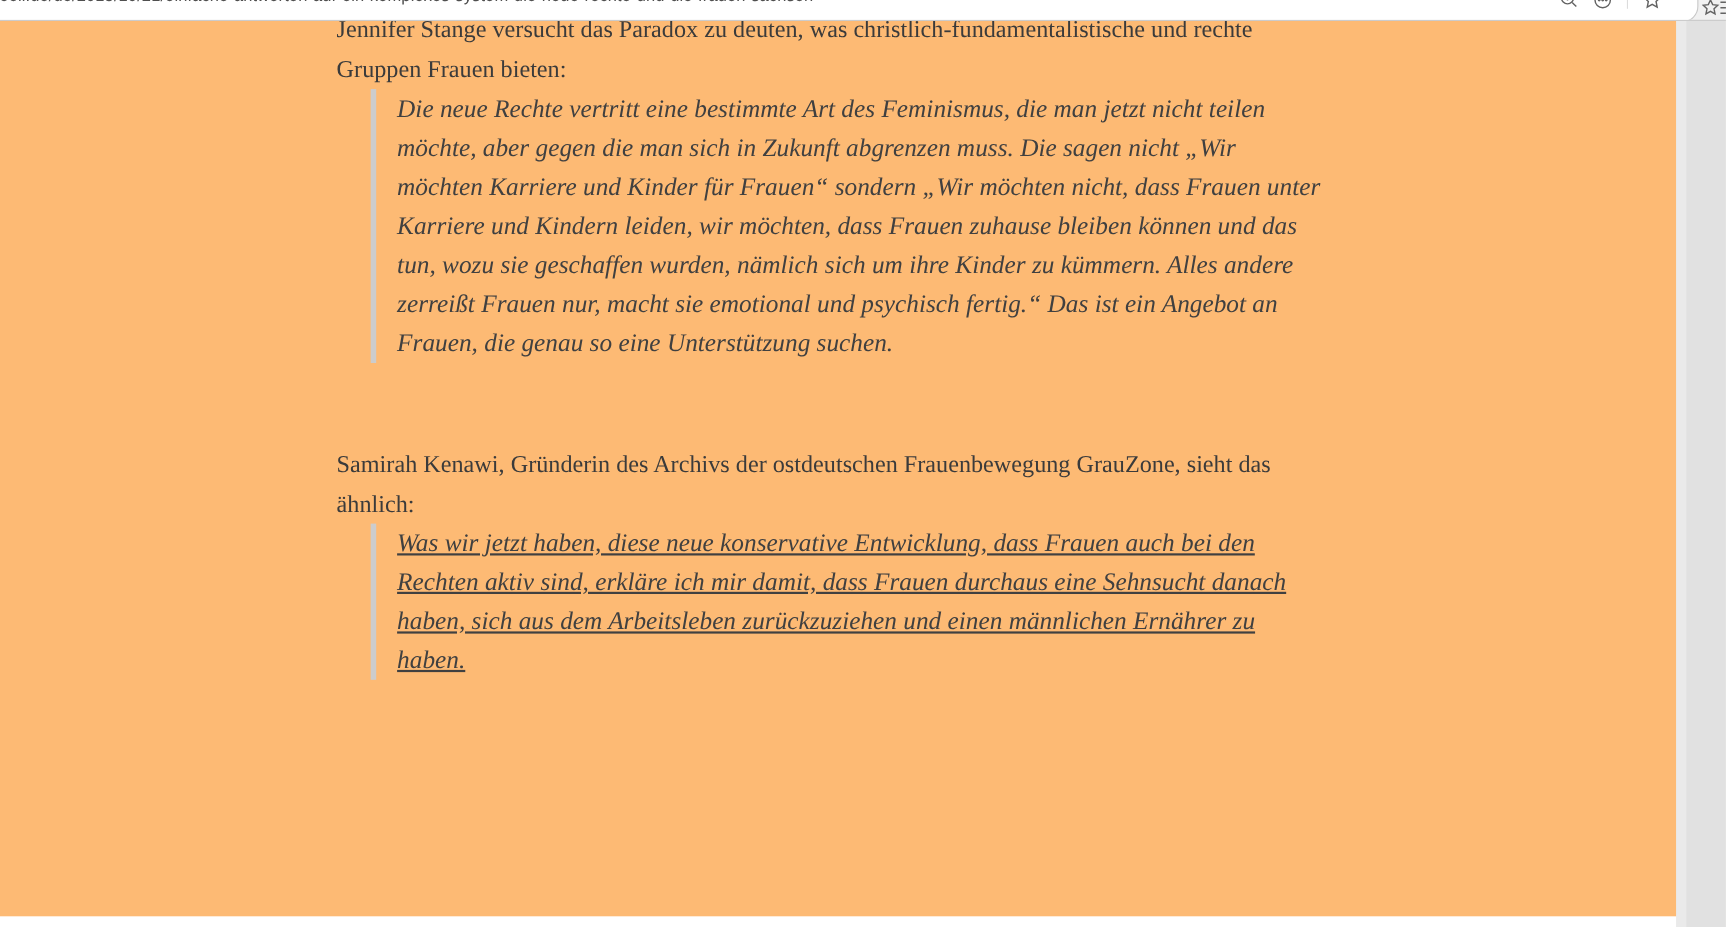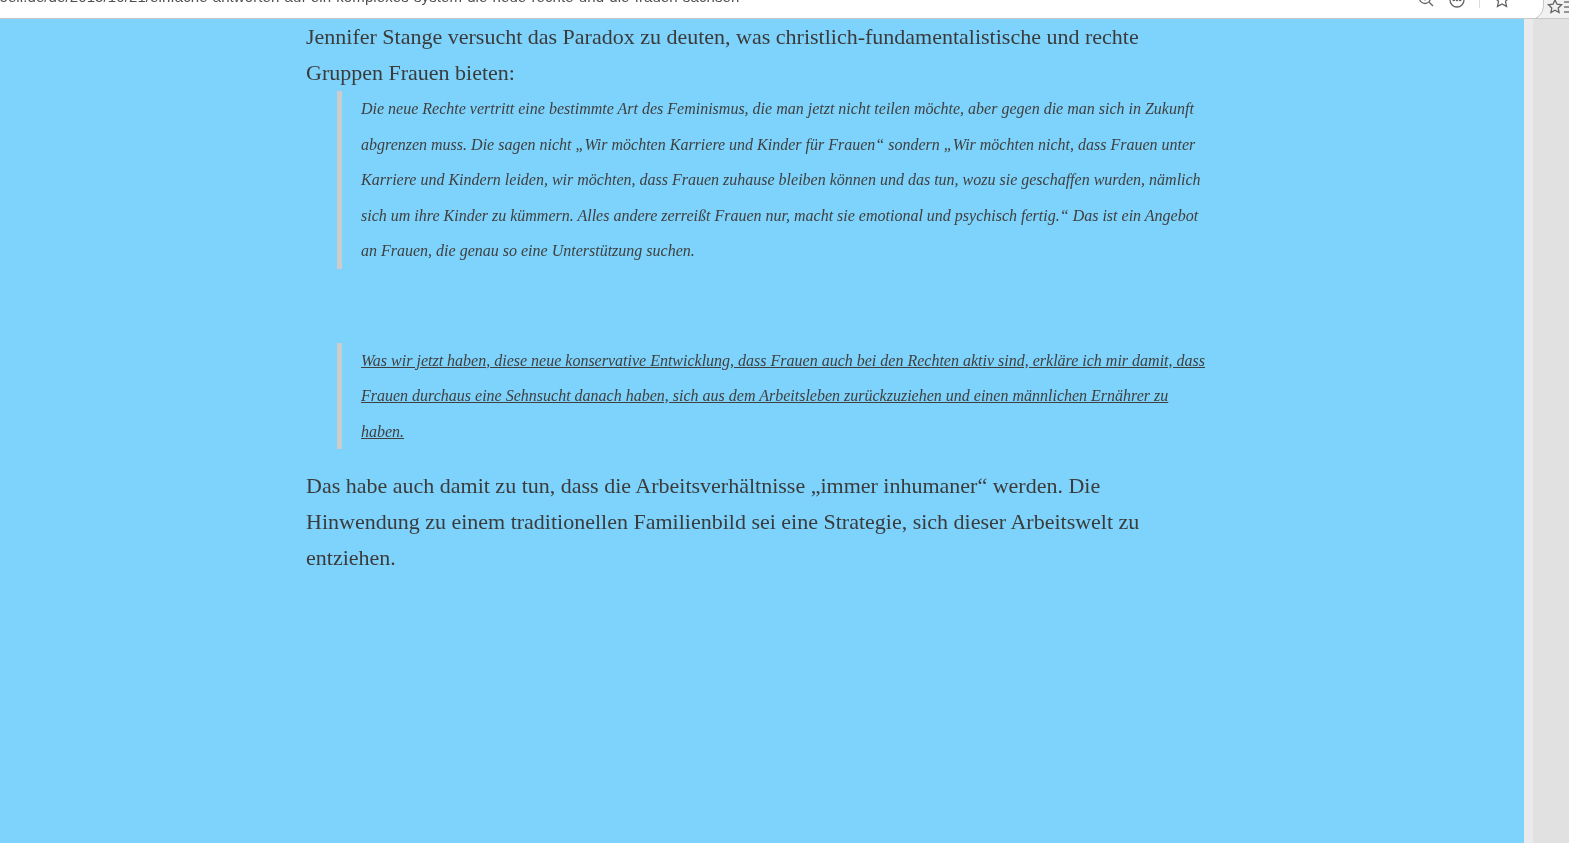--- a/index.html
+++ b/index.html
@@ -33,22 +33,22 @@
   .icon-btn{width:18px;height:18px;display:inline-block;}
   .icon-btn svg{display:block;stroke:#636363;fill:none;stroke-width:1.3;}
   .icon-sep{width:1px;height:16px;background:#dcdcdc;}
   .bookmarks-menu-wrap{
     position:absolute;right:-8px;top:-2px;width:30px;height:18px;
   }
   .bookmarks-menu-wrap svg{display:block;stroke:#636363;fill:none;stroke-width:1.3;}
 
   
   .page{
-    position:absolute;left:0;top:19px;width:1524px;height:824px;
-    background:#7dd3fc;overflow:hidden;
+    position:absolute;left:0;top:9px;width:1524px;height:824px;
+    background:#fdba74;overflow:hidden;
   }
   .scroll-track{
     position:absolute;right:0;top:19px;width:45px;height:824px;
     background:#e1e1e1;z-index:10;
   }
   .scroll-track::before{
     content:"";position:absolute;left:0;top:0;width:9px;height:100%;
     background:#eaeaea;
   }
 
@@ -60,21 +60,21 @@
   .article p{
     font-size:22px;line-height:36px;margin:0;
     color:#3b3b3b;
   }
   .p1{margin-top:23px;margin-bottom:28px;}
   .p2{margin-bottom:24px;}
   .p3{margin-bottom:0;}
   blockquote{
     margin:0 12px 0 31px;padding:0 0 0 19px;
     border-left:5px solid #cccccc;
-    font-style:italic;font-size:16px;line-height:35.5px;
+    font-style:italic;font-size:23px;line-height:35.5px;
     color:#404040;width:846px;box-sizing:content-box;
   }
   .bq1{margin-bottom:74px;}
   .bq2{margin-bottom:19px;text-decoration:underline;}
 </style>
 </head>
 <body>
 
 <div class="toolbar">
   <div class="url-field">
@@ -111,18 +111,18 @@
       <line x1="17" y1="9" x2="28" y2="9"></line>
       <line x1="17" y1="14" x2="28" y2="14"></line>
     </svg>
   </div>
 </div>
 
 <div class="page">
   <div class="article">
     <p class="p1">Jennifer Stange versucht das Paradox zu deuten, was christlich-fundamentalistische und rechte Gruppen Frauen bieten:</p>
     <blockquote class="bq1">Die neue Rechte vertritt eine bestimmte Art des Feminismus, die man jetzt nicht teilen möchte, aber gegen die man sich in Zukunft abgrenzen muss. Die sagen nicht „Wir möchten Karriere und Kinder für Frauen“ sondern „Wir möchten nicht, dass Frauen unter Karriere und Kindern leiden, wir möchten, dass Frauen zuhause bleiben können und das tun, wozu sie geschaffen wurden, nämlich sich um ihre Kinder zu kümmern. Alles andere zerreißt Frauen nur, macht sie emotional und psychisch fertig.“ Das ist ein Angebot an Frauen, die genau so eine Unterstützung suchen.</blockquote>
+    <p class="p2">Samirah Kenawi, Gründerin des Archivs der ostdeutschen Frauenbewegung GrauZone, sieht das ähnlich:</p>
     <blockquote class="bq2">Was wir jetzt haben, diese neue konservative Entwicklung, dass Frauen auch bei den Rechten aktiv sind, erkläre ich mir damit, dass Frauen durchaus eine Sehnsucht danach haben, sich aus dem Arbeitsleben zurückzuziehen und einen männlichen Ernährer zu haben.</blockquote>
-    <p class="p3">Das habe auch damit zu tun, dass die Arbeitsverhältnisse „immer inhumaner“ werden. Die Hinwendung zu einem traditionellen Familienbild sei eine Strategie, sich dieser Arbeitswelt zu entziehen.</p>
   </div>
 </div>
 
 <div class="scroll-track"></div>
 
 </body></html>

